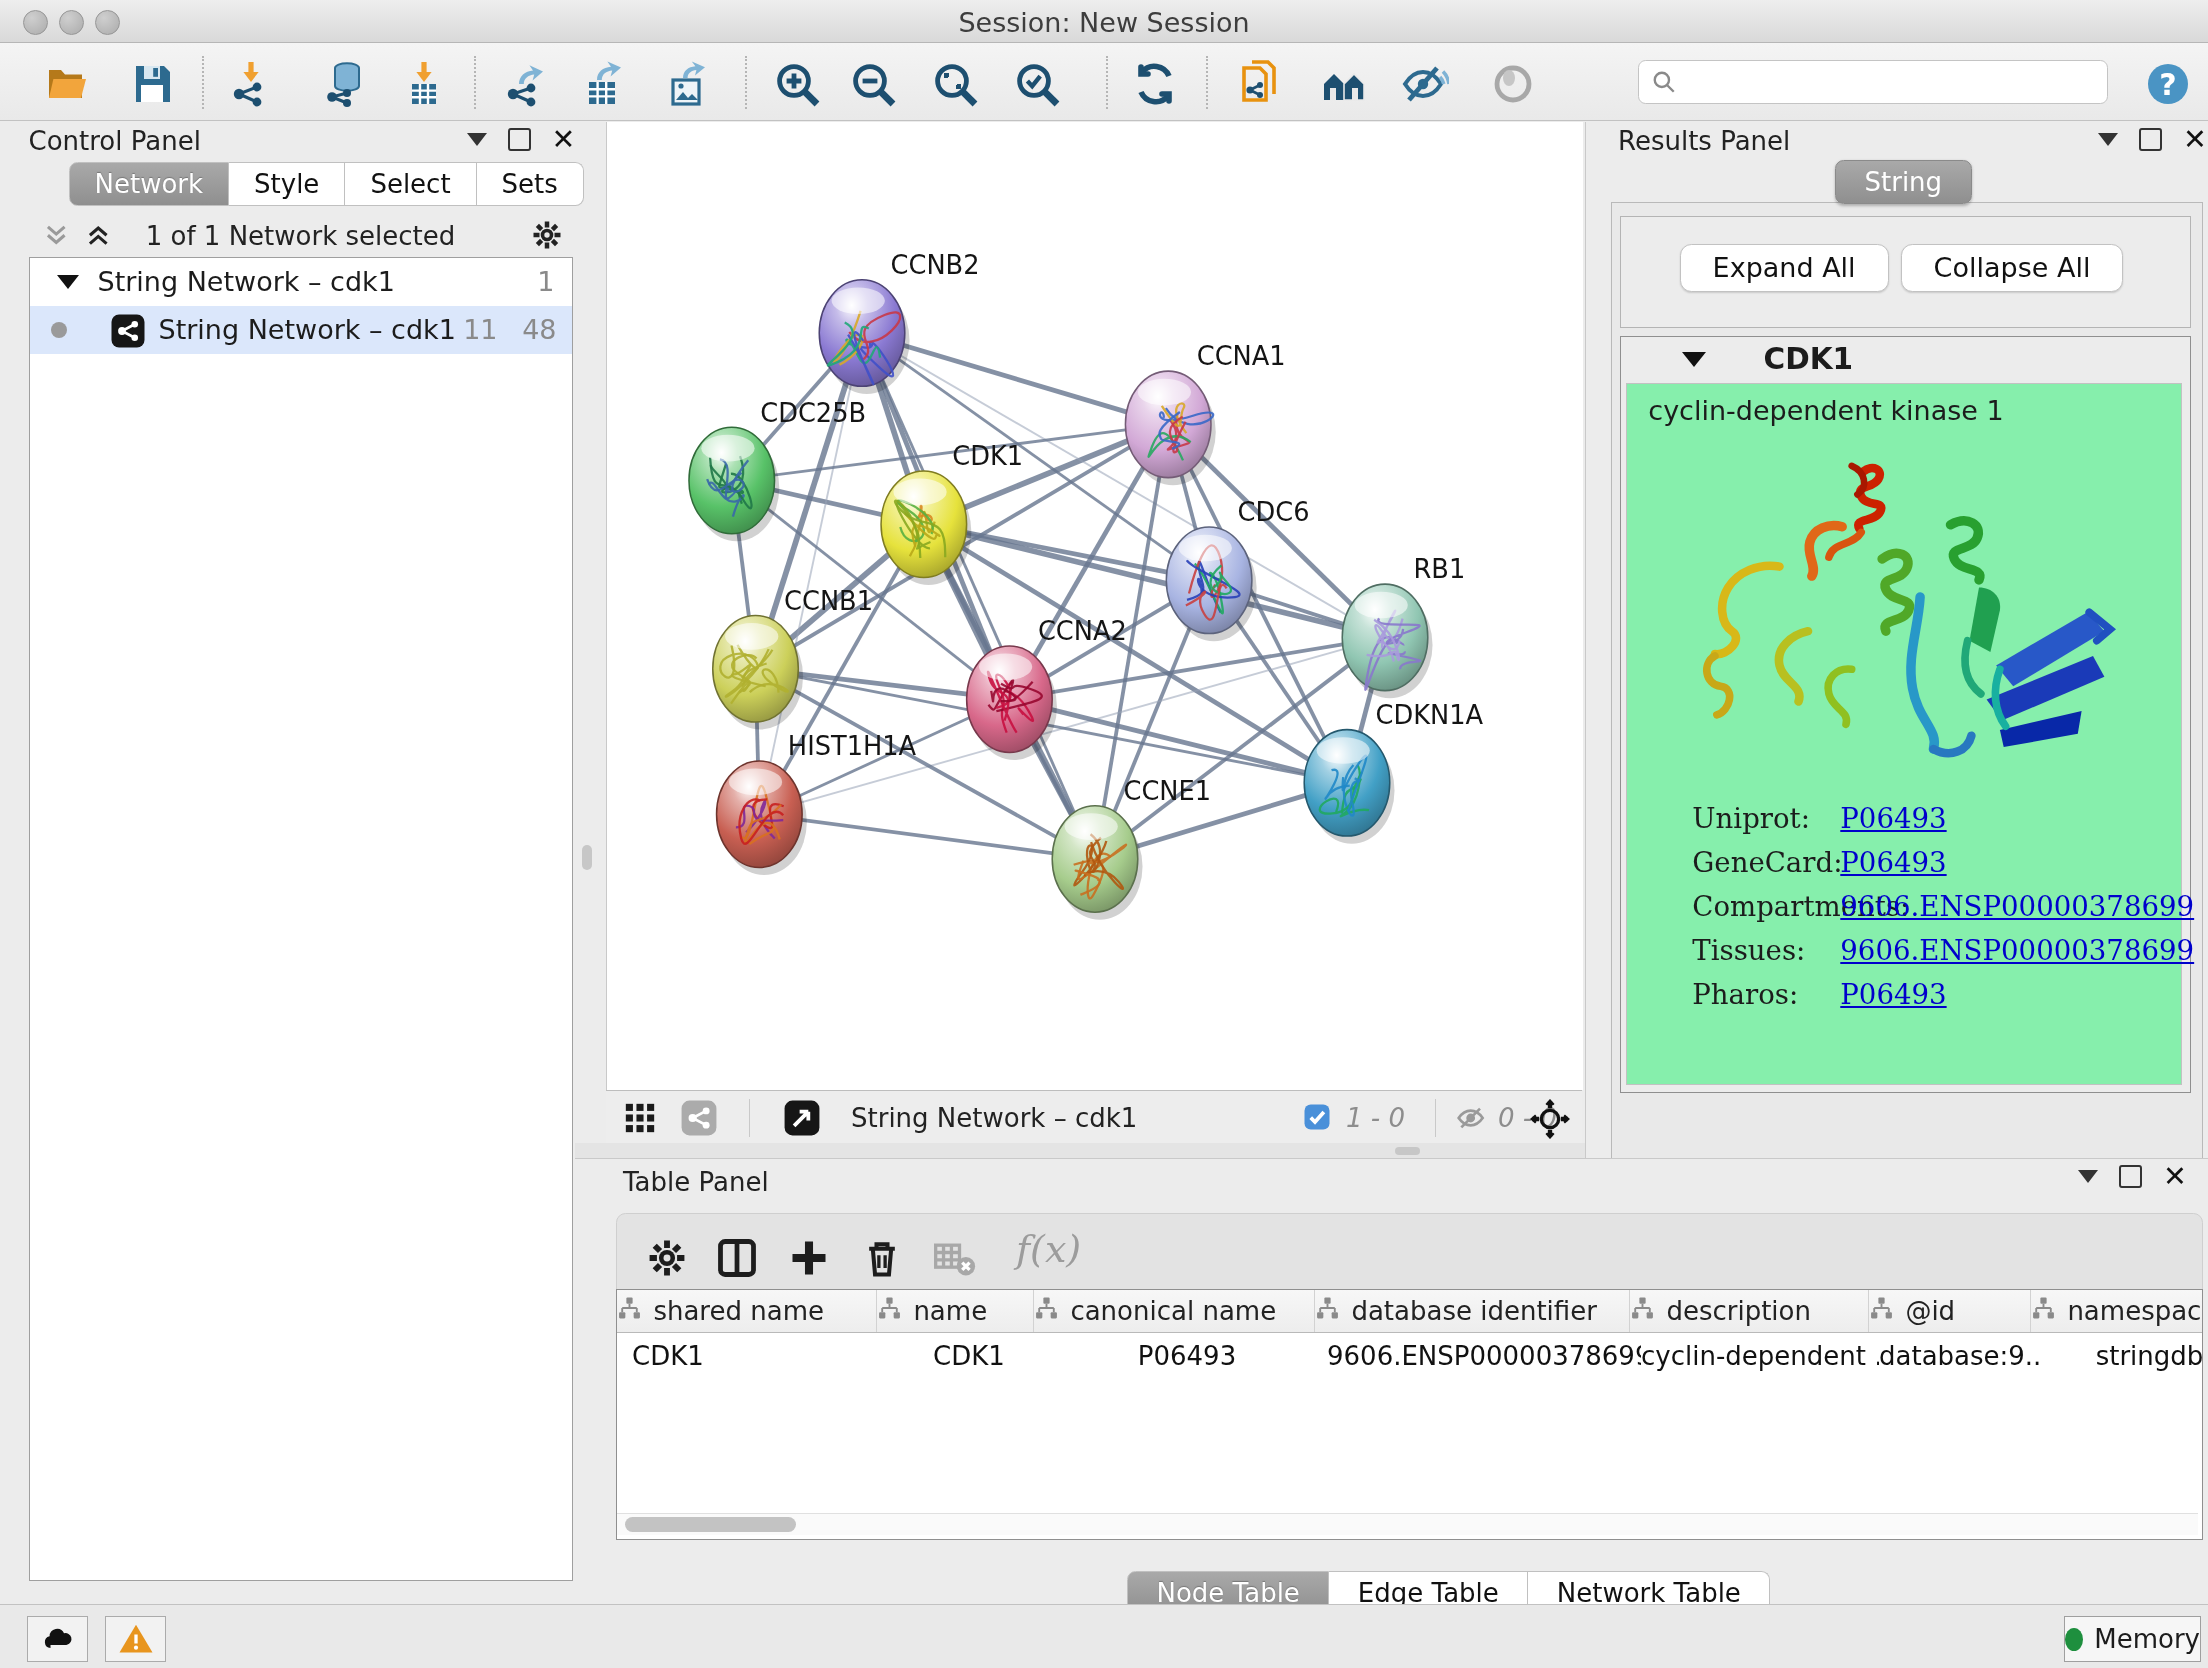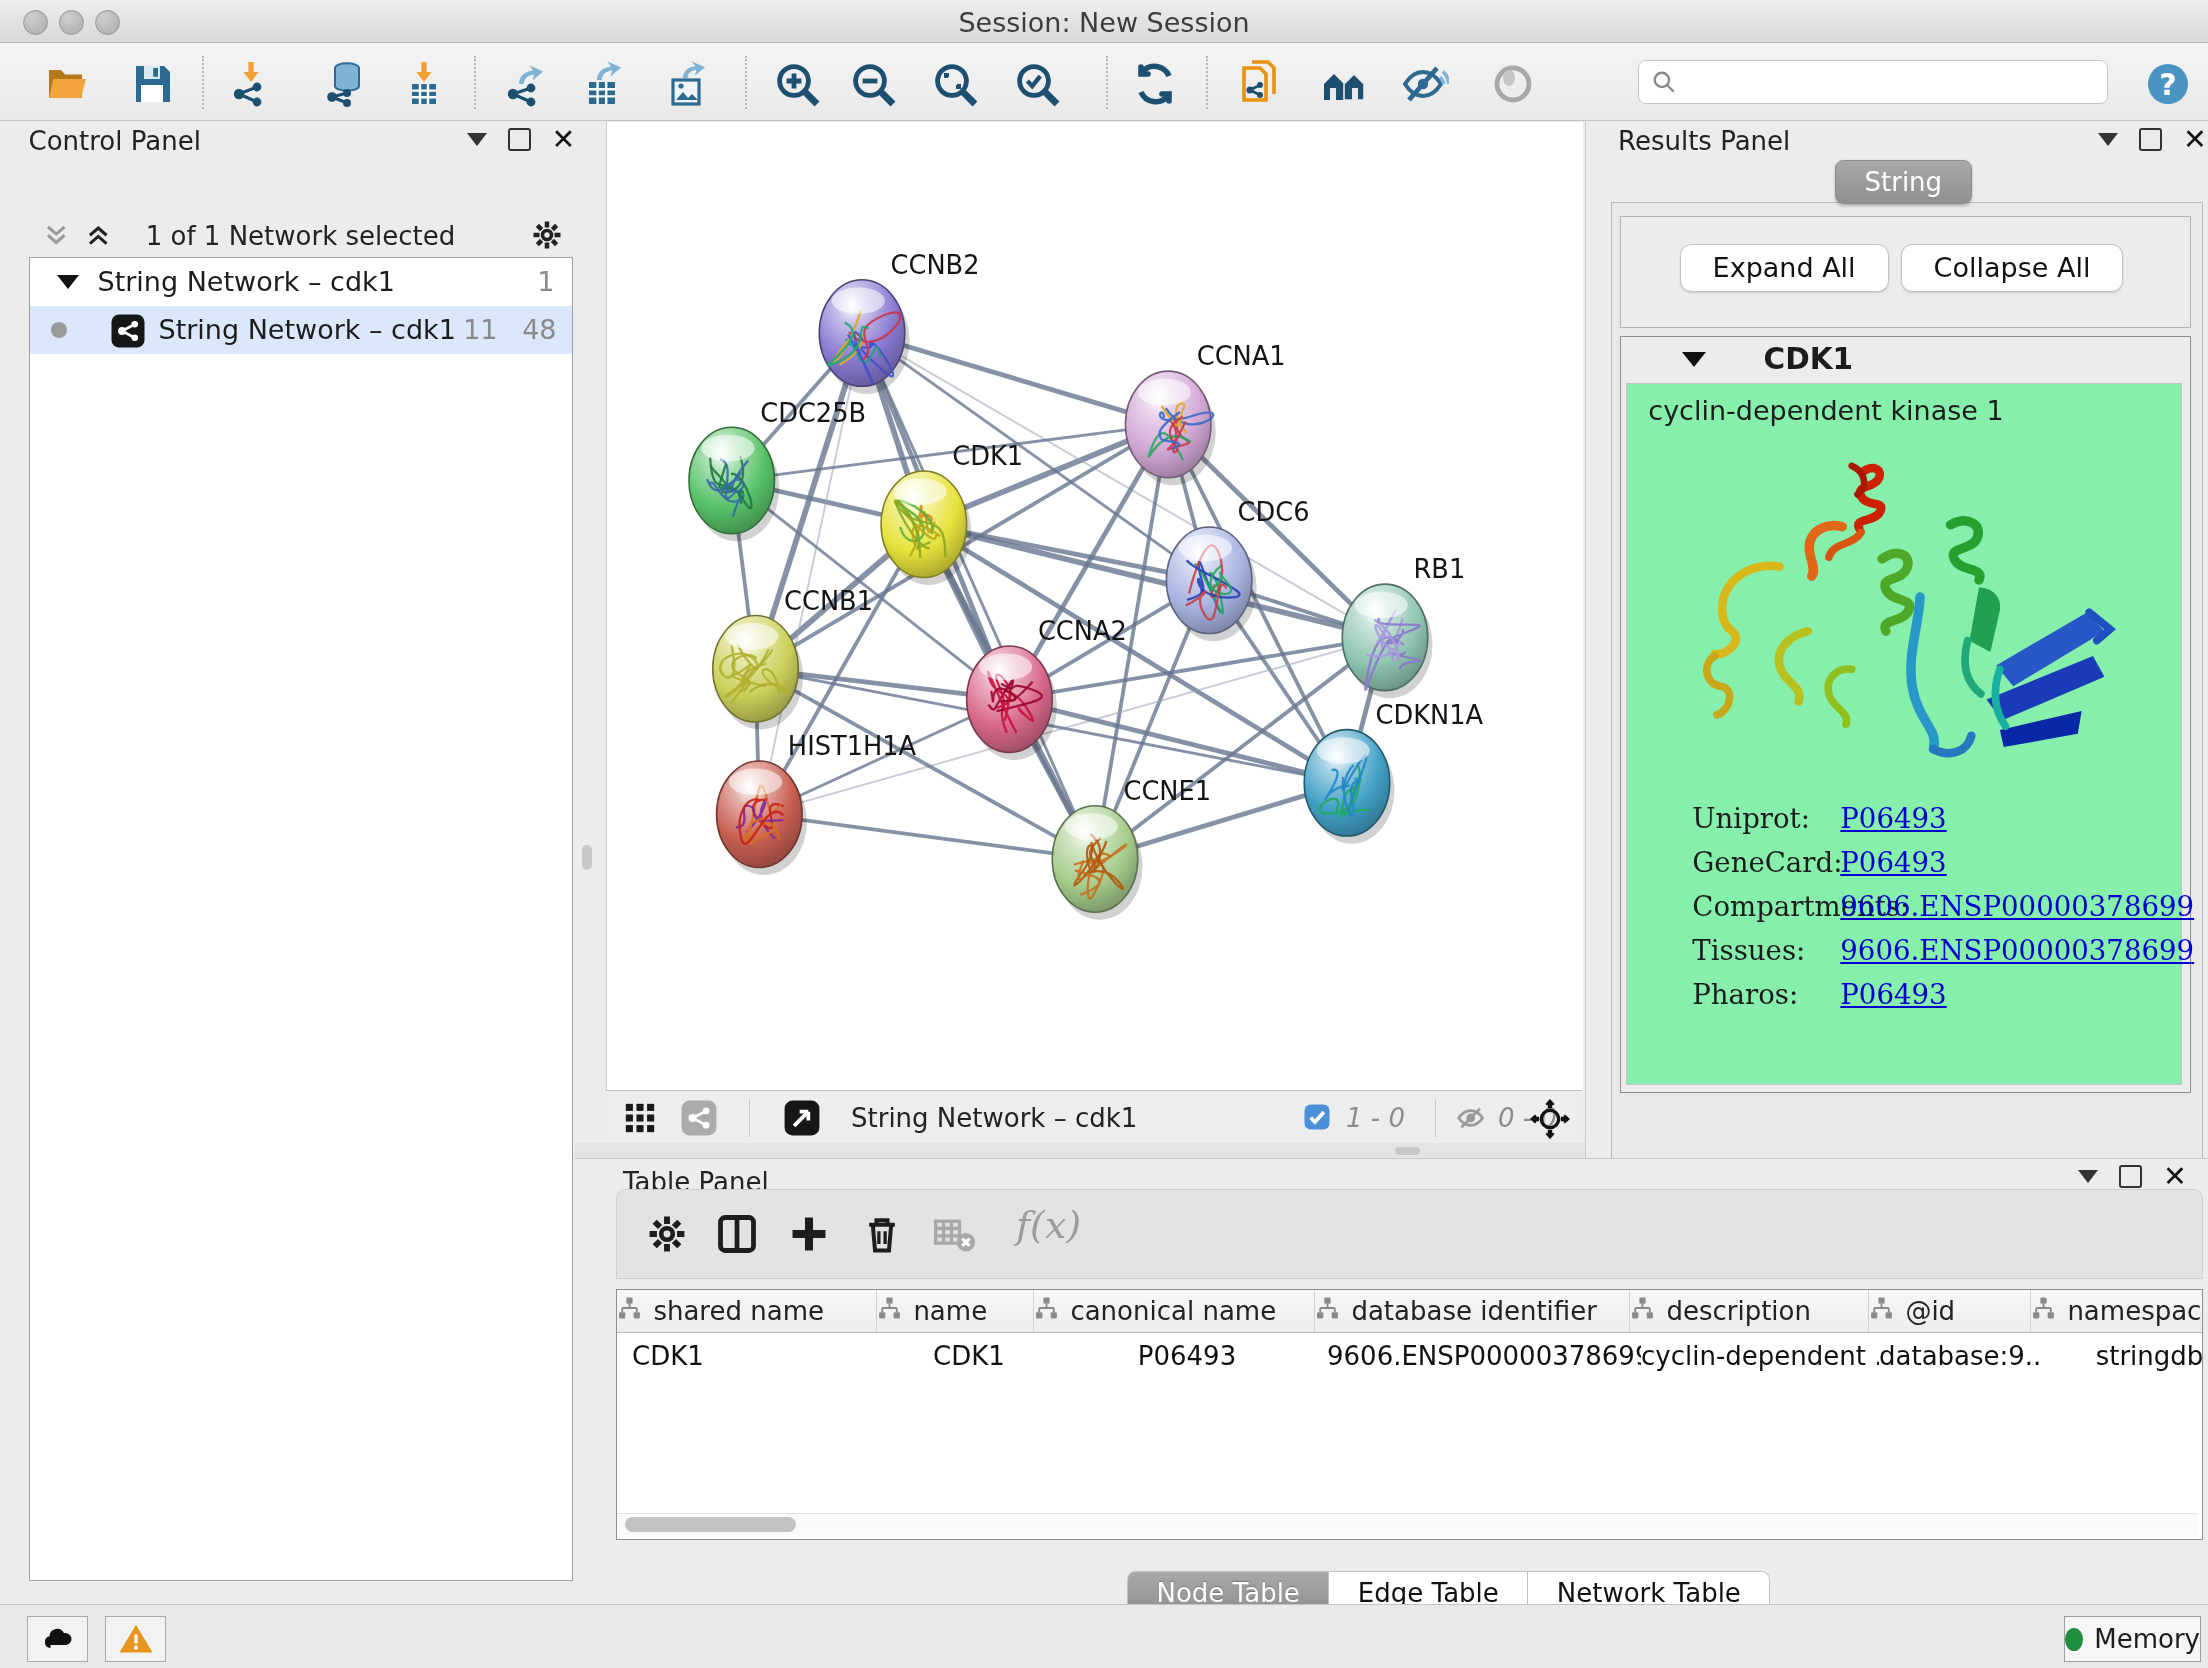--- a/index.html
+++ b/index.html
@@ -93,21 +93,21 @@
   #protein-img{position:absolute;left:38px;top:61px;}
   #xlinks{position:absolute;left:44px;top:418px;width:495px;font-family:"DejaVu Serif","Liberation Serif",serif;}
   #xl-head{font-size:29.5px;font-weight:bold;margin-bottom:13.3px;}
   .xrow{position:relative;height:44px;font-size:27.6px;}
   .xrow .xlabel{position:absolute;left:21px;}
   .xrow a{position:absolute;left:169px;color:#0000cc;text-decoration:underline;}
 
   
   #table-panel{left:575px;top:1158px;width:1633px;height:445px;background:#ececec;border-top:1px solid #c9c9c9;}
   #tp-title{position:absolute;left:48px;top:7.6px;}
-  #tp-toolbar{position:absolute;left:41px;top:30px;width:1585px;height:88px;background:#e3e3e3;
+  #tp-toolbar{position:absolute;left:41px;top:54px;width:1585px;height:88px;background:#e3e3e3;
               border:1px solid #cfcfcf;border-radius:9.5px 9.5px 0 0;}
   .tpicon{position:absolute;top:19px;width:49px;height:49px;display:flex;align-items:center;justify-content:center;}
   .tpicon svg{width:44px;height:44px;}
   #fx-label{position:absolute;left:399px;top:13.3px;font-family:"DejaVu Serif","Liberation Serif",serif;
             font-style:italic;font-size:38px;color:#9c9c9c;}
   #tp-table{position:absolute;left:41px;top:130px;width:1585px;height:249px;background:#fff;
             border:1.9px solid #8f8f8f;overflow:hidden;}
   #thead-row{display:flex;height:42px;background:linear-gradient(#f7f7f7,#ededed);border-bottom:1.9px solid #b9b9b9;}
   .th{flex:none;display:flex;align-items:center;justify-content:flex-start;gap:11.4px;font-size:26px;color:#222;
       border-right:1px solid #d2d2d2;overflow:hidden;white-space:nowrap;}
@@ -316,20 +316,26 @@
       </div>
   </div>
 
   <div class="abs" id="control-panel">
     <div id="cp-title" class="panel-title">Control Panel</div>
     <div class="panel-ctl" style="left:457px">
       <span class="pc-min"></span>
       <span class="pc-float"></span>
       <span class="pc-close">✕</span>
     </div>
+    <div id="cp-tabs" class="tabgroup">
+        <div class="tab sel">Network</div>
+        <div class="tab">Style</div>
+        <div class="tab">Select</div>
+        <div class="tab">Sets</div>
+      </div>
     <div id="cp-inforow">
       <span style="position:absolute;left:13.3px;top:7.6px">
         <svg width="28.5" height="28.5" viewBox="0 0 24 24" fill="none" stroke="#9a9a9a" stroke-width="2.6">
             <path d="M5 5l7 6 7-6M5 12l7 6 7-6"></path>
           </svg></span>
       <span style="position:absolute;left:55px;top:7.6px">
         <svg width="28.5" height="28.5" viewBox="0 0 24 24" fill="none" stroke="#222" stroke-width="2.6">
             <path d="M5 19l7-6 7 6M5 12l7-6 7 6"></path>
           </svg></span>
       <span id="cp-info">1 of 1 Network selected</span>

